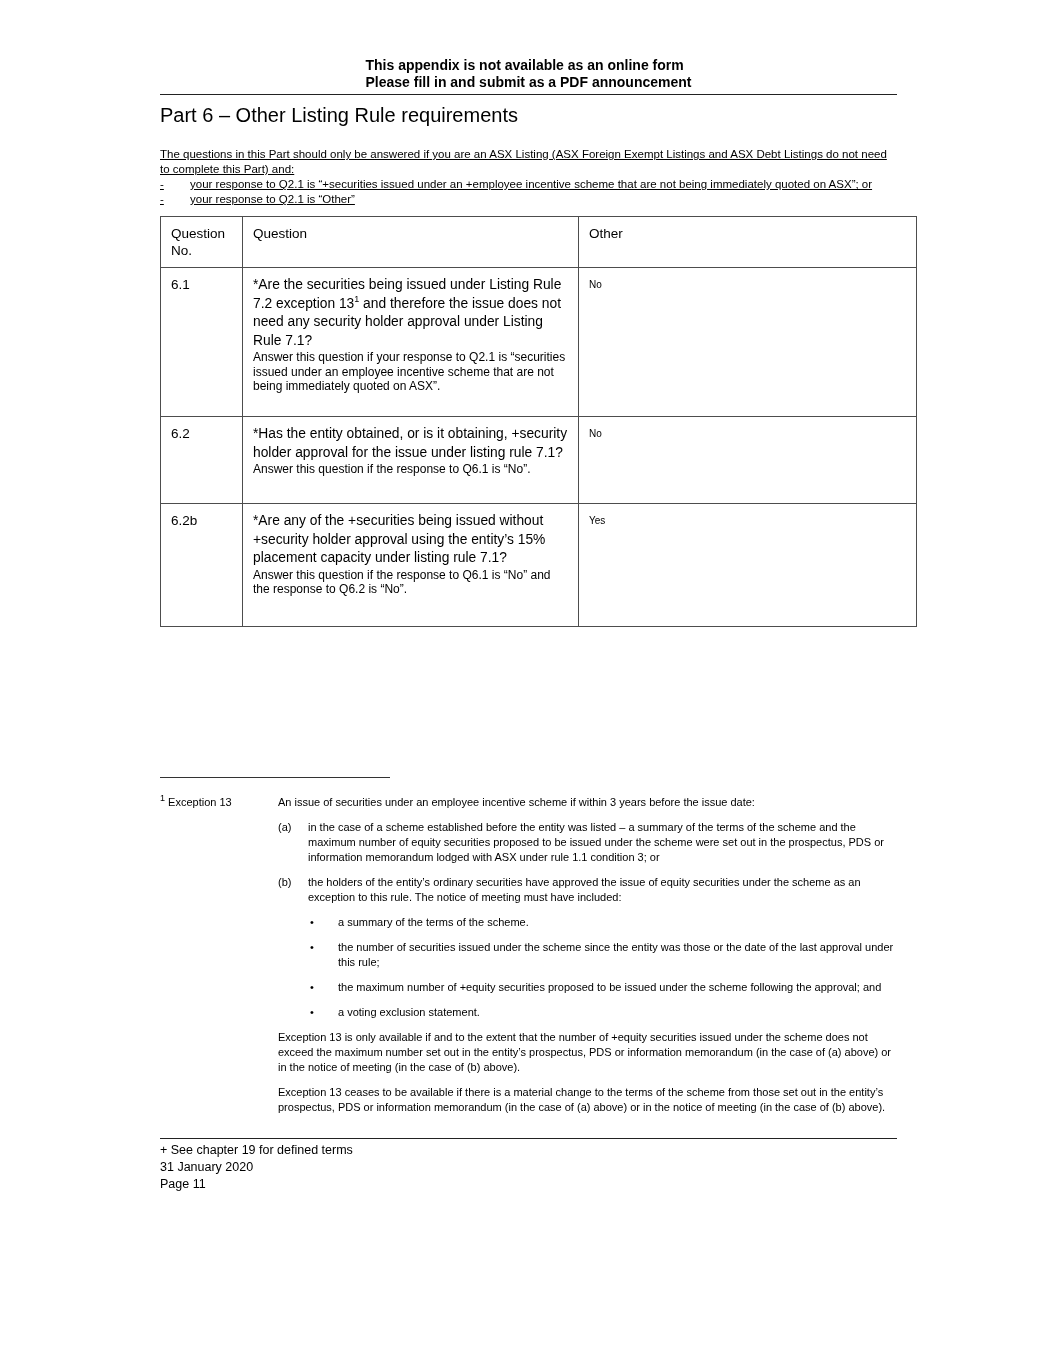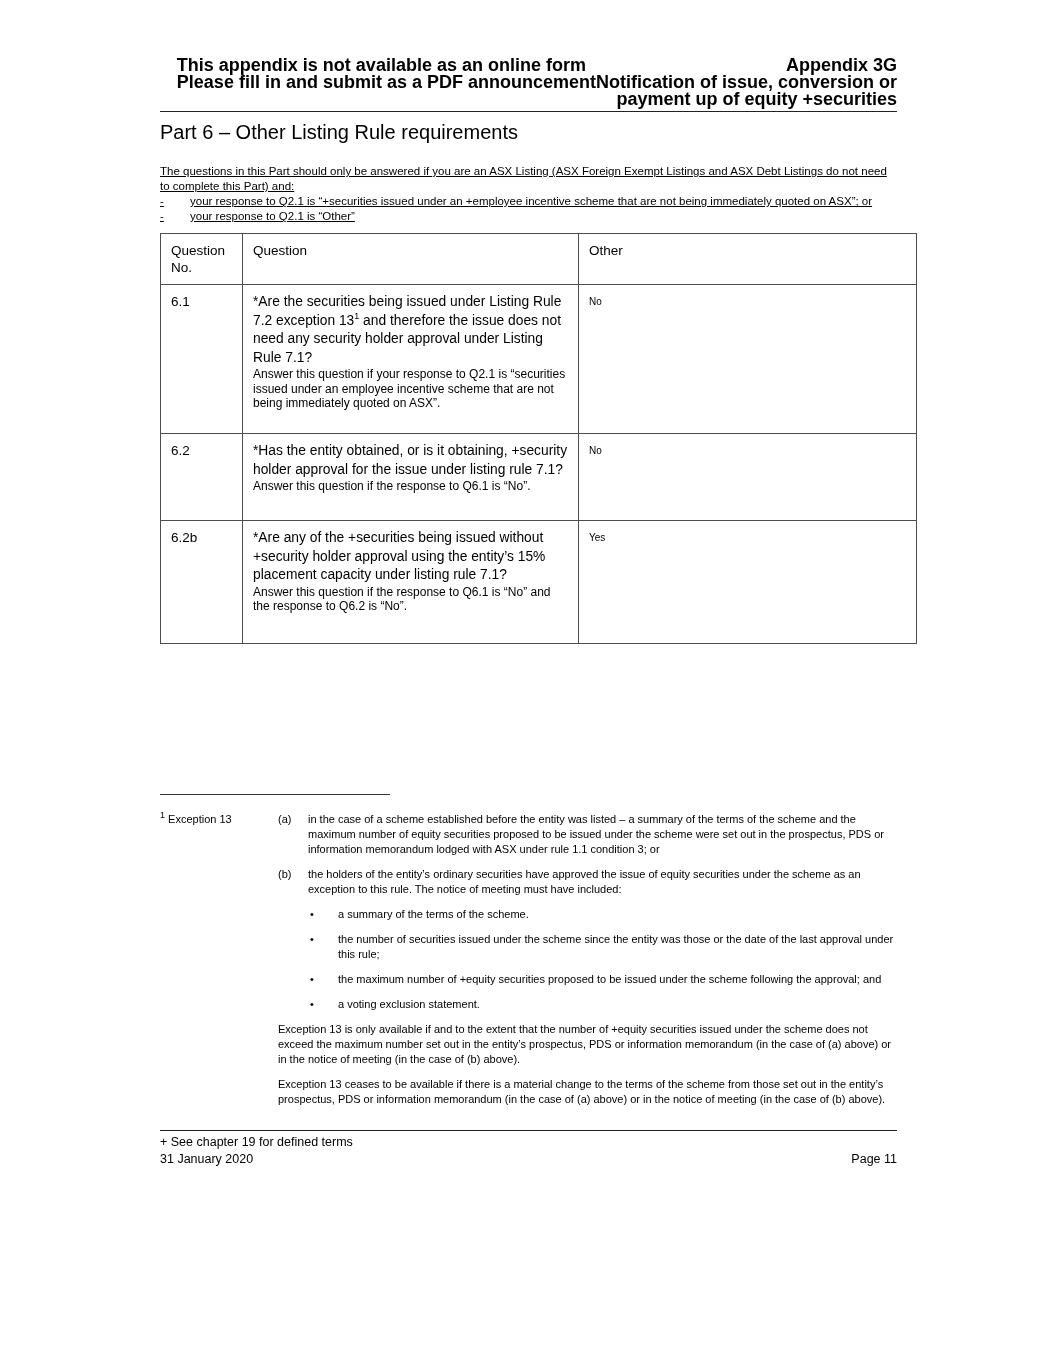--- a/index.html
+++ b/index.html
@@ -5,22 +5,22 @@
   * { box-sizing: border-box; }
   html, body { margin: 0; padding: 0; }
   body {
     width: 1055px; height: 1365px; overflow: hidden;
     background: #ffffff; color: #000000;
     font-family: "Liberation Sans", sans-serif;
   }
   .page { padding: 57px 0 0 160px; }
 
   
-  .hdr { width: 737px; display: flex; justify-content: flex-end;
-         font-weight: bold; font-size: 18px; line-height: 17px; }
+  .hdr { width: 737px; display: flex; justify-content: center;
+         font-weight: bold; font-size: 14px; line-height: 17px; }
   .hdr-right { text-align: right; }
   .hdr-rule { width: 737px; border-bottom: 1.2px solid #222; margin-top: 3px; }
 
   
   .title { font-size: 20px; font-weight: normal; margin: 9px 0 0 0; }
 
   
   .intro { width: 737px; margin-top: 20px; font-size: 11.5px; line-height: 15px; text-decoration: underline; }
   .intro-item { display: flex; }
   .intro-marker { flex: 0 0 30px; }
@@ -48,36 +48,31 @@
   .fn-item { display: flex; margin-bottom: 10px; }
   .fn-marker { flex: 0 0 30px; }
   .fn-text { flex: 1; }
   .fn-bullets { margin-left: 30px; }
   .fn-bullet { display: flex; margin-bottom: 10px; }
   .bullet-marker { flex: 0 0 30px; padding-left: 2px; }
 
   
   .footer { width: 737px; margin-top: 13px; font-size: 12.5px; line-height: 17px; }
   .footer-rule { border-top: 1.2px solid #222; margin-bottom: 3px; }
-  .footer-row { display: flex; justify-content: space-between; }
+  .footer-row { display: flex; justify-content: space-between; flex-direction: column; }
 </style>
 </head>
 <body>
 
 <div class="page">
 
   <div class="hdr">
     <div class="hdr-left">
       <div>This appendix is not available as an online form</div>
       <div>Please fill in and submit as a PDF announcement</div>
-    </div>
-    <div class="hdr-right">
-      <div>Appendix 3G</div>
-      <div>Notification of issue, conversion or</div>
-      <div>payment up of equity +securities</div>
     </div>
   </div>
   <div class="hdr-rule"></div>
 
   <h1 class="title">Part 6 – Other Listing Rule requirements</h1>
 
   <div class="intro">
     <div>The questions in this Part should only be answered if you are an ASX Listing (ASX Foreign Exempt Listings and ASX Debt Listings do not need to complete this Part) and:</div>
     <div class="intro-item">
       <span class="intro-marker">-</span>
@@ -127,20 +122,21 @@
         </td>
         <td class="ans">Yes</td>
       </tr>
     </tbody>
   </table>
 
   <div class="footnote-rule"></div>
   <div class="footnote">
     <div class="fn-label"><sup>1</sup> <span>Exception 13</span></div>
     <div class="fn-body">
+      <p>An issue of securities under an employee incentive scheme if within 3 years before the issue date:</p>
       <div class="fn-item">
         <span class="fn-marker">(a)</span>
         <span class="fn-text">in the case of a scheme established before the entity was listed – a summary of the terms of the scheme and the maximum number of equity securities proposed to be issued under the scheme were set out in the prospectus, PDS or information memorandum lodged with ASX under rule 1.1 condition 3; or</span>
       </div>
       <div class="fn-item">
         <span class="fn-marker">(b)</span>
         <span class="fn-text">the holders of the entity’s ordinary securities have approved the issue of equity securities under the scheme as an exception to this rule. The notice of meeting must have included:</span>
       </div>
       <div class="fn-bullets">
         <div class="fn-bullet">

